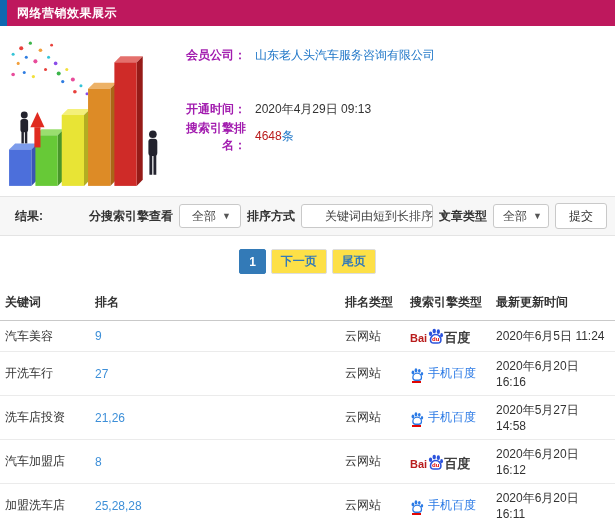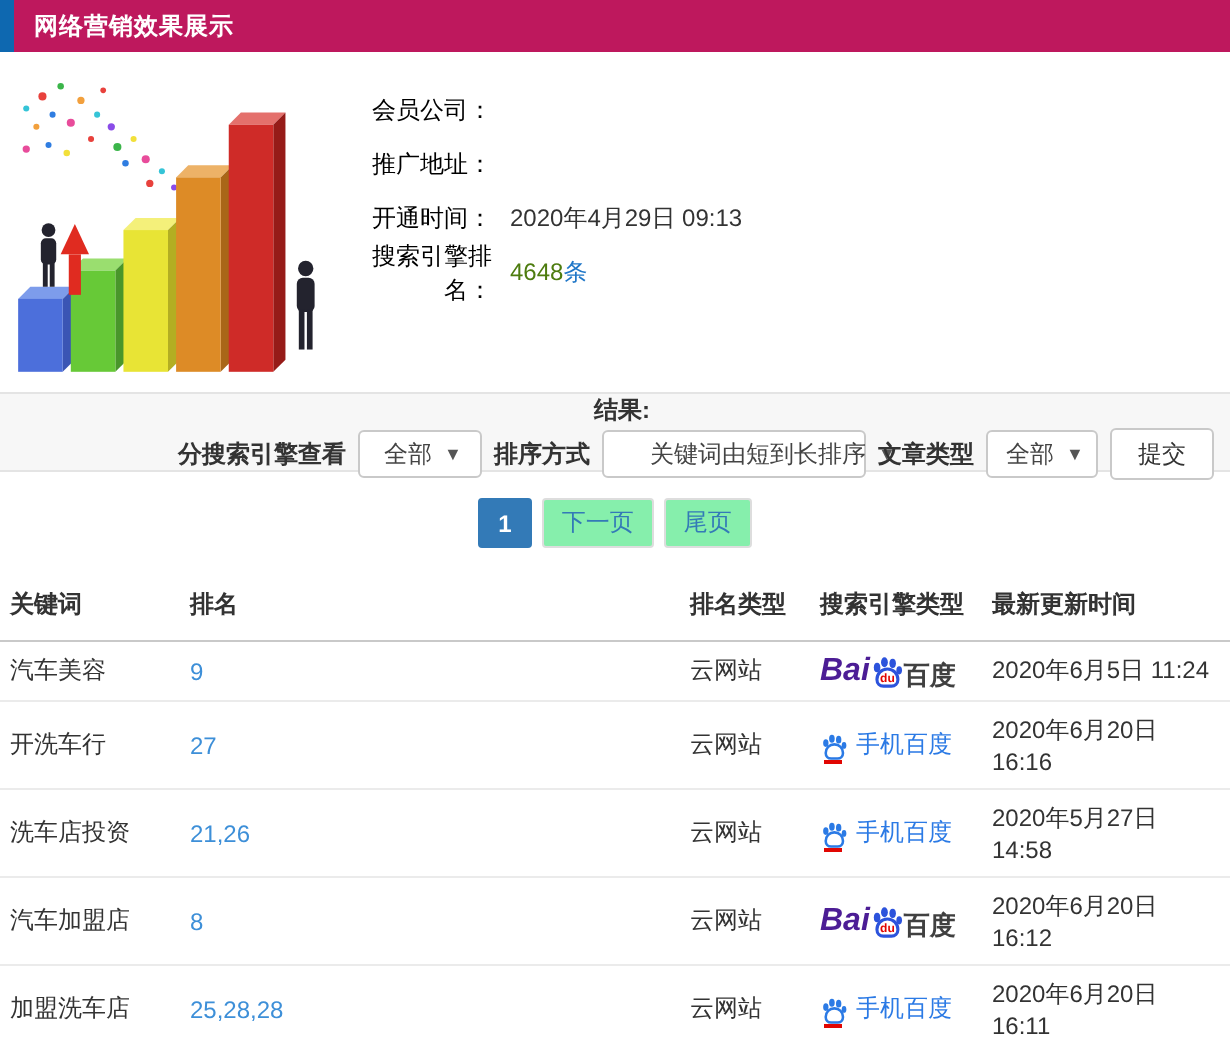--- a/index.html
+++ b/index.html
@@ -9,65 +9,65 @@
   
   .topbar { height:26px; background:#be185d; border-left:7px solid #0e68b0;
             display:flex; align-items:center; padding-left:10px; }
   .topbar .title { color:#fff; font-weight:bold; font-size:12px; letter-spacing:.5px; }
 
   
   .info-section { display:flex; height:170px; padding-top:6px; }
   .chart-wrap { width:168px; height:162px; flex:none; }
   .info-fields { padding-top:10px; }
   .info-row { display:flex; align-items:center; height:27px; }
-  .info-label { width:78px; text-align:right; font-weight:normal; color:#000000; flex:none; }
+  .info-label { width:78px; text-align:right; font-weight:bold; color:#a21caf; flex:none; }
   .info-value { padding-left:9px; }
   .link-blue { color:#2077c8; text-decoration:none; cursor:pointer; }
-  .rank-count { color:#4d7c0f; }
+  .rank-count { color:#b91c1c; }
   .rank-suffix { color:#2077c8; }
 
   
   .filter-bar { height:40px; background:#f7f7f7; border-top:1px solid #e4e4e4;
                 border-bottom:1px solid #e4e4e4; display:flex; align-items:center;
-                padding:0 8px 0 15px;flex-direction:column; }
+                padding:0 8px 0 15px; }
   .result-label { font-weight:bold; }
   .filter-right { margin-left:auto; display:flex; align-items:center; gap:6px; }
   .filter-right .flabel { font-weight:bold; white-space:nowrap; }
   .select-box { height:24px; background:#fff; border:1px solid #c9c9c9; border-radius:3px;
                 display:flex; align-items:center; justify-content:center;
                 padding:0 5px 0 8px; cursor:pointer; color:#444; white-space:nowrap; }
   .select-box .arrow { font-size:9px; color:#555; margin-left:6px; }
   .sel-engine { width:62px; }
   .sel-sort   { width:132px;padding-left:44px; }
   .sel-article{ width:56px; }
   .submit-btn { height:26px; padding:0 13px; background:#fff; border:1px solid #c9c9c9;
                 border-radius:3px; color:#333; cursor:pointer; font-size:12px; }
 
   
   .pagination { display:flex; justify-content:center; gap:5px; padding:13px 0 11px; }
   .page-btn { min-width:24px; height:25px; padding:0 9px; display:flex; align-items:center;
               justify-content:center; border:1px solid #ddd; border-radius:2px;
-              background:#86efac; color:#337ab7; cursor:pointer; text-decoration:none; }
+              background:#fde047; color:#337ab7; cursor:pointer; text-decoration:none;font-weight:bold; }
   .page-btn.active { background:#337ab7; border-color:#337ab7; color:#fff; font-weight:bold; }
 
   
   table.results { width:100%; border-collapse:collapse; table-layout:fixed; }
   table.results th { text-align:left; font-weight:bold; color:#333;
                      padding:9px 5px; border-bottom:1px solid #c9c9c9; }
   table.results td { padding:6px 5px; border-bottom:1px solid #ebebeb; height:26px; }
   .col-kw   { width:90px; }
   .col-rank { width:250px; }
   .col-type { width:65px; }
   .col-eng  { width:86px; }
   .col-time { width:auto; }
   td.rank a { color:#3d8fd8; text-decoration:none; cursor:pointer; }
 
   
   .baidu-logo { display:inline-flex; align-items:flex-end; line-height:1; white-space:nowrap; }
-  .baidu-bai { color:#4c1d95; font-weight:bold; font-style:italic; font-size:16px; }
+  .baidu-bai { color:#b91c1c; font-weight:bold; font-size:11px; }
   .baidu-cn  { color:#404040; font-weight:bold; font-size:13px; }
   .mobile-logo { display:inline-flex; align-items:center; gap:4px; white-space:nowrap; }
   .mobile-text { color:#2b7ae5; font-size:12px; }
   .paw-wrap { position:relative; display:inline-block; line-height:0; }
   .paw-underline { position:absolute; left:2px; bottom:-2px; width:9px; height:2px; background:#e10602; }
 </style>
 </head>
 <body>
 
 <div class="topbar">
@@ -144,23 +144,23 @@
         <rect x="143.6" y="105.5" width="8.8" height="17" rx="3"></rect>
         <rect x="144.6" y="121" width="2.8" height="20"></rect>
         <rect x="148.6" y="121" width="2.8" height="20"></rect>
       </g>
     </svg>
   </div>
 
   <div class="info-fields">
     <div class="info-row">
       <span class="info-label">会员公司：</span>
+      <span class="info-value"><a class="link-blue">山东老人头汽车服务咨询有限公司</a></span>
     </div>
     <div class="info-row">
-      <span class="info-label">推广地址：</span>
     </div>
     <div class="info-row">
       <span class="info-label">开通时间：</span>
       <span class="info-value">2020年4月29日 09:13</span>
     </div>
     <div class="info-row">
       <span class="info-label">搜索引擎排名：</span>
       <span class="info-value">
         <span class="rank-count">4648</span><span class="rank-suffix">条</span>
       </span>

